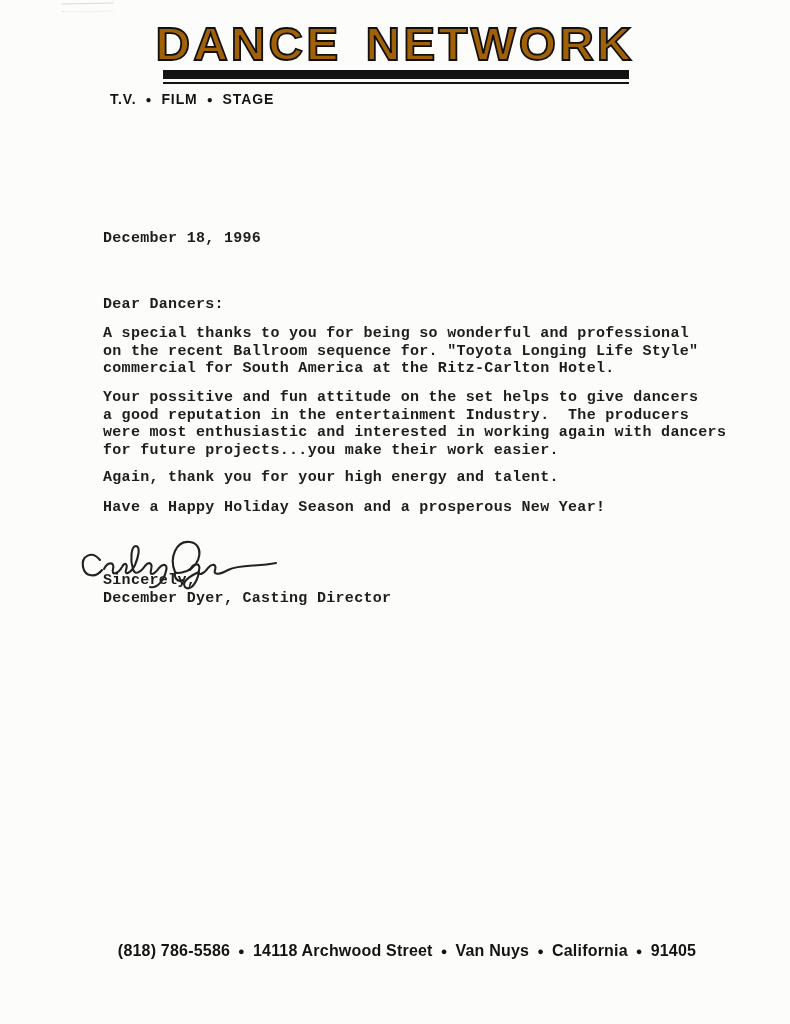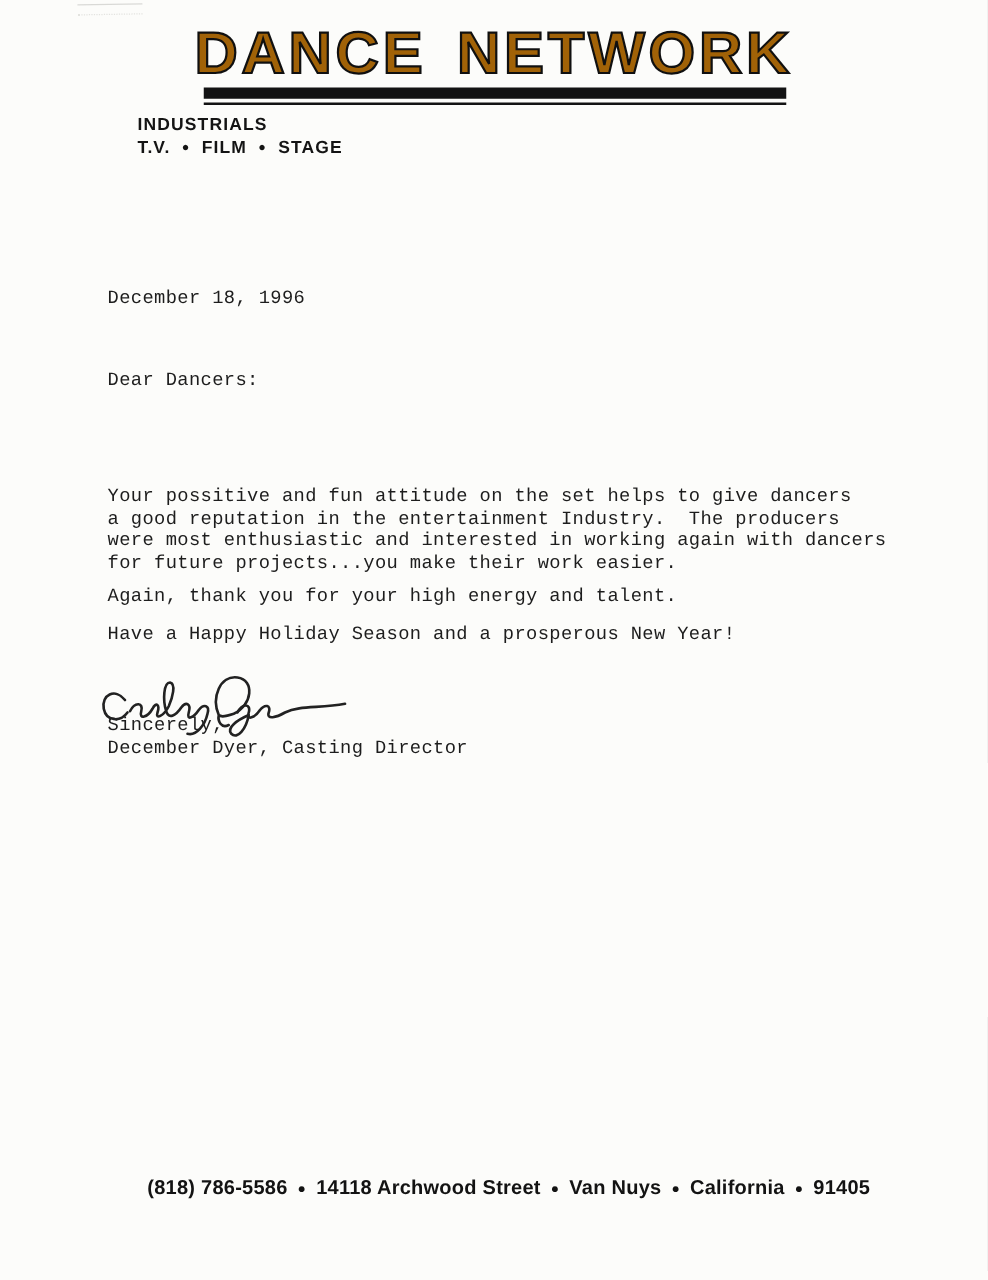--- a/index.html
+++ b/index.html
@@ -70,28 +70,29 @@
   .contact .dot {
     display: inline-block;
     font-size: 10px;
     vertical-align: 1px;
     margin: 0 9px;
   }
 
   
   .mono {
     position: absolute;
-    left: 86px;
+    left: 103px;
     margin: 0;
     font-family: "Liberation Mono", "DejaVu Sans Mono", monospace;
     font-size: 15px;
     line-height: 17.5px;
     letter-spacing: 0.3px;
     color: #1d1d1d;
     white-space: pre-wrap;
+    font-weight: bold;
   }
   .date        { top: 230px; }
   .salutation  { top: 296px; }
   .para-0      { top: 325px; }
   .para-1      { top: 389px; }
   .para-2      { top: 469px; }
   .para-3      { top: 499px; }
   .closing     { top: 528px; margin-top: 44px; }
   .typed-name  { top: 590px; }
 
@@ -138,28 +139,30 @@
 
   <div class="smudge"></div>
 
   <div class="logo">DANCE NETWORK</div>
   <div class="logo-rule">
     <div class="thick"></div>
     <div class="thin"></div>
   </div>
 
   <div class="contact">
-    <div>INDUSTRIALS</div>
     <div class="mediums">
       <span>T.V.</span><span class="dot">●</span><span>FILM</span><span class="dot">●</span><span>STAGE</span>
     </div>
   </div>
 
   <p class="mono date">December 18, 1996</p>
   <p class="mono salutation">Dear Dancers:</p>
+  <p class="mono para-0">A special thanks to you for being so wonderful and professional
+on the recent Ballroom sequence for. "Toyota Longing Life Style"
+commercial for South America at the Ritz-Carlton Hotel.</p>
   <p class="mono para-1">Your possitive and fun attitude on the set helps to give dancers
 a good reputation in the entertainment Industry.  The producers
 were most enthusiastic and interested in working again with dancers
 for future projects...you make their work easier.</p>
   <p class="mono para-2">Again, thank you for your high energy and talent.</p>
   <p class="mono para-3">Have a Happy Holiday Season and a prosperous New Year!</p>
   <p class="mono closing">Sincerely,</p>
 
   <svg class="signature" viewBox="0 0 205 60" aria-hidden="true">
 

